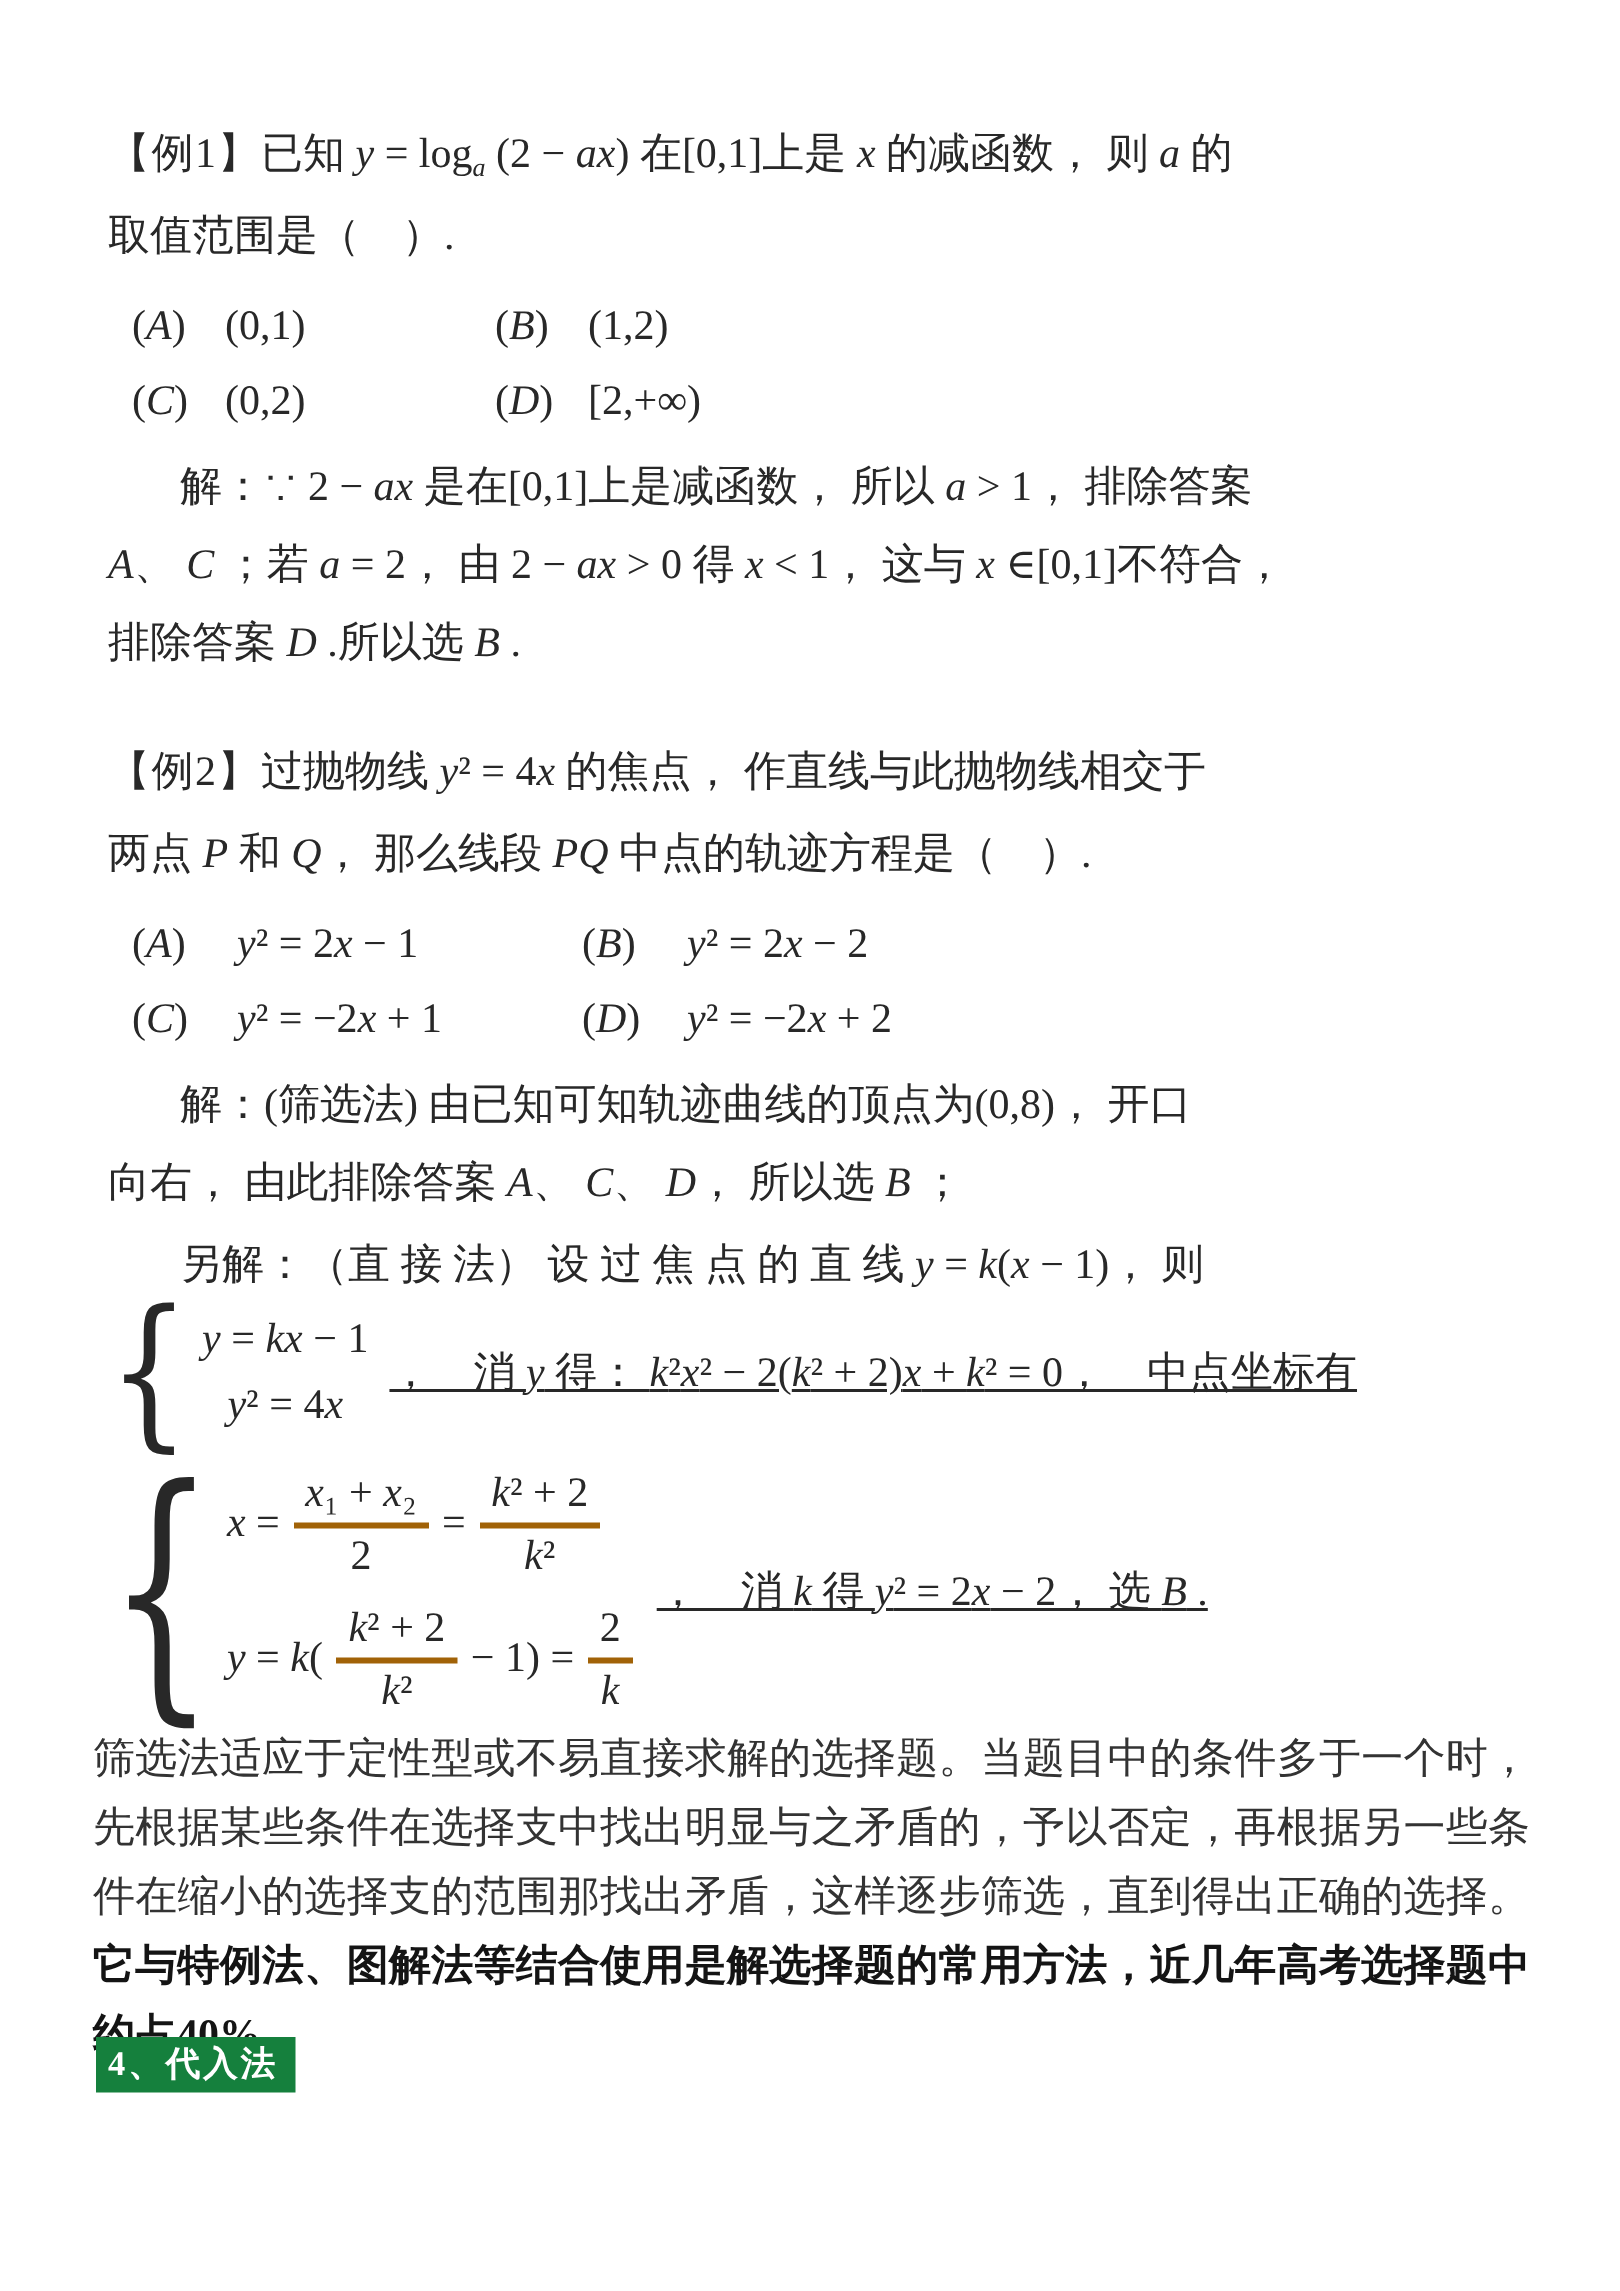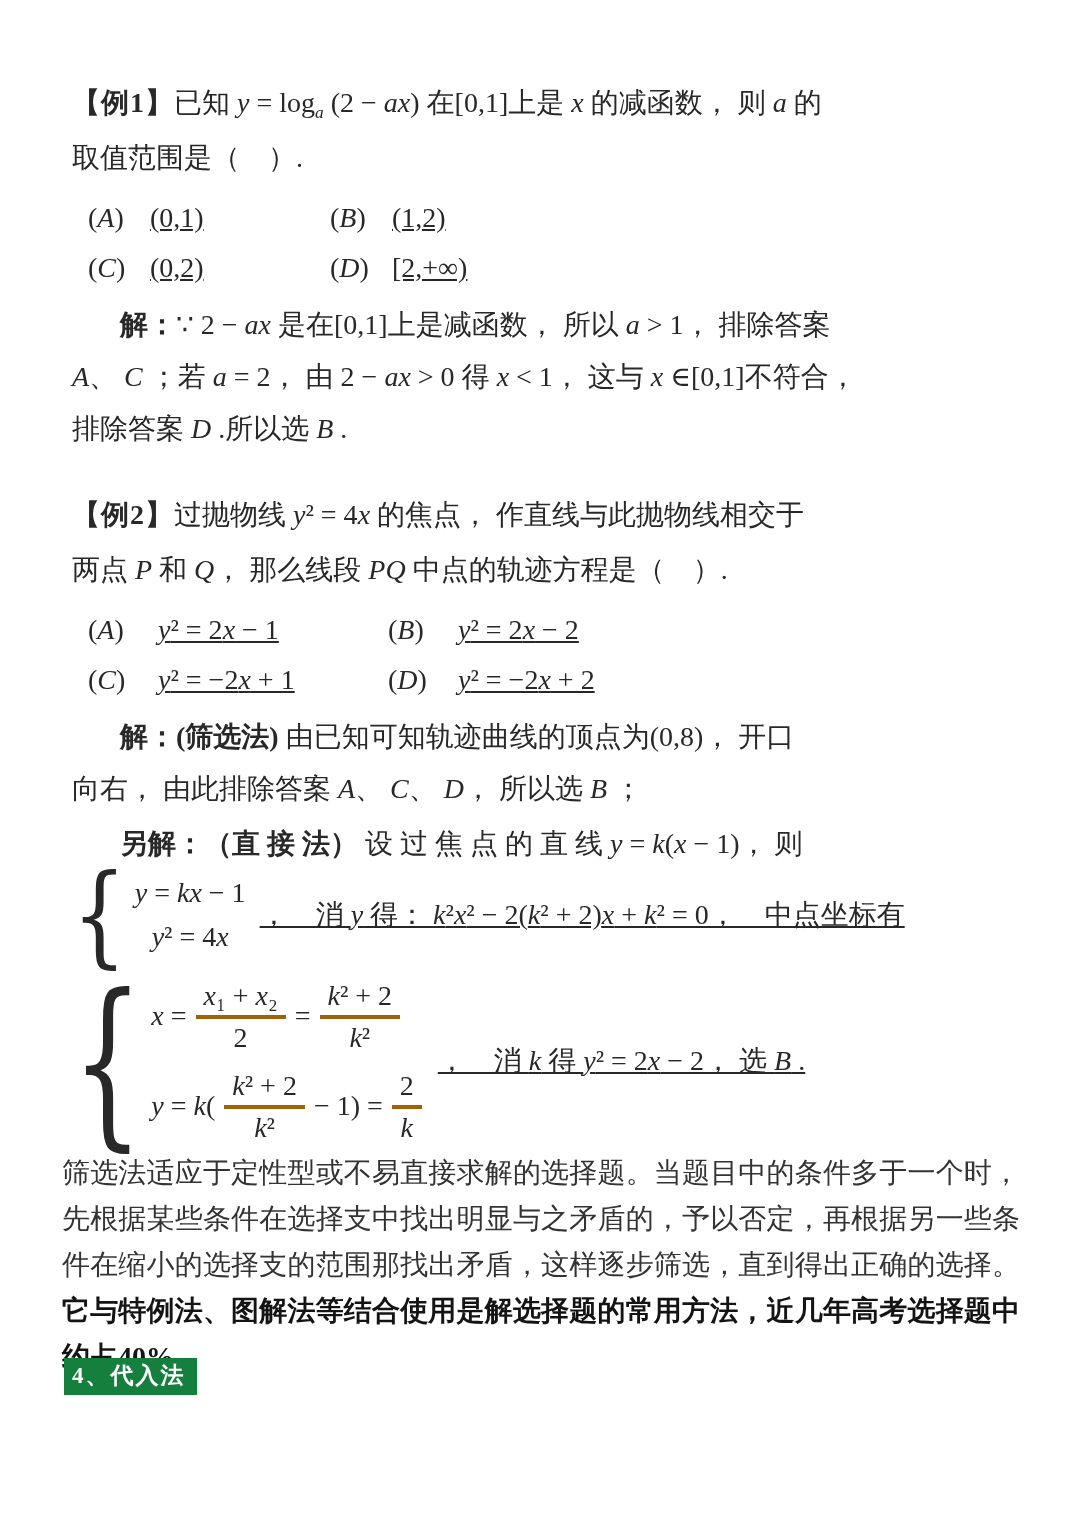--- a/index.html
+++ b/index.html
@@ -7,30 +7,30 @@
     position:relative;
     width:1080px;height:1527px;
     background:#ffffff;
     margin:0 auto;
     font-family:"Liberation Serif","DejaVu Serif",serif;
     overflow:hidden;
   }
   .block{position:absolute;left:64px;width:720px;color:#282828;}
   .ln{margin:0;padding-left:8px;font-size:28px;line-height:55px;white-space:nowrap;}
   .ln i{font-family:"Liberation Serif","DejaVu Serif",serif;}
-  b{font-weight:700;}
+  b{font-weight:400;}
   .exlabel{letter-spacing:1px;}
   .logbase{font-style:italic;font-size:0.62em;vertical-align:-0.35em;}
   sub.logbase{line-height:0;}
 
   
   .options{display:grid;padding-left:24px;row-gap:0;}
   .opts1{grid-template-columns:242px auto;margin-top:8px;}
   .opts2{grid-template-columns:300px auto;margin-top:8px;}
-  .opt{font-size:28px;line-height:50px;white-space:nowrap;text-decoration:underline;}
+  .opt{font-size:28px;line-height:50px;white-space:nowrap;}
   .olabel{display:inline-block;min-width:62px;}
   .opts2 .olabel{min-width:70px;}
 
   
   .sol{line-height:52px;}
   .indent{padding-left:56px;}
   .soltop{margin-top:6px;}
 
   
   .sys{display:flex;align-items:center;padding-left:8px;margin:0;}

